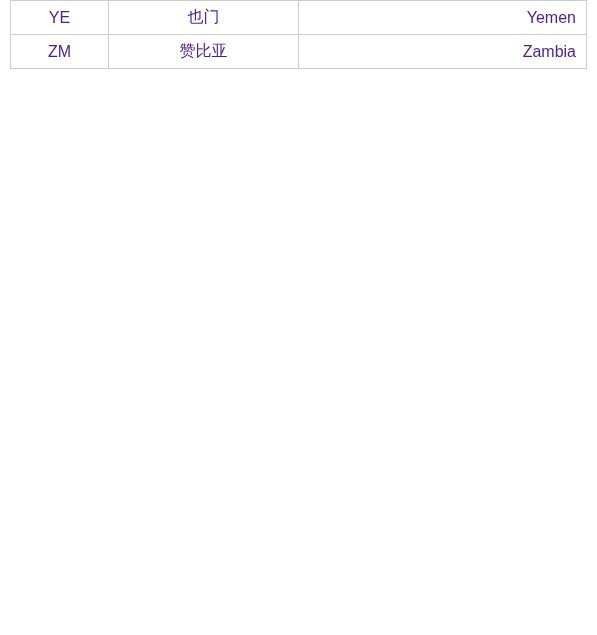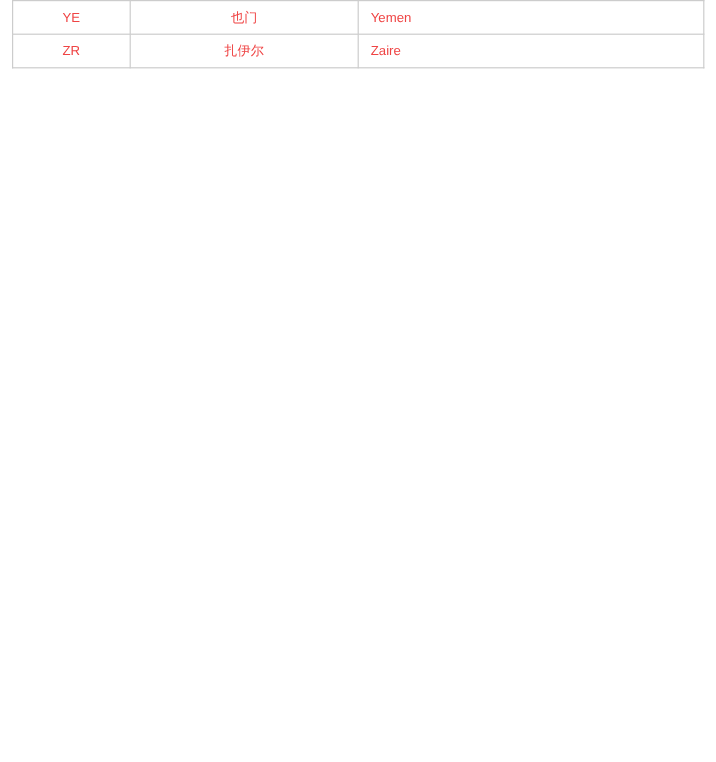--- a/index.html
+++ b/index.html
@@ -33,50 +33,50 @@
       width: 100%;
       border-collapse: collapse;
       border: 1px solid #cccccc;
     }
 
     td {
       border: 1px solid #cccccc;
       padding: 6px 10px;
       text-align: center;
       height: 27px;
-      font-size: 11px;
-      color: #ef4444;
+      font-size: 16px;
+      color: #4c1d95;
     }
 
     td:first-child {
       width: 17%;
     }
 
     td:nth-child(2) {
       width: 33%;
     }
 
     td:nth-child(3) {
       width: 50%;
-      text-align: left;
+      text-align: right;
     }
   </style>
 </head>
 <body>
 
 <div class="page-wrapper">
   <div class="table-container">
     <table>
       <tbody id="table-body">
       <tr>
             <td>YE</td>
             <td>也门</td>
             <td>Yemen</td>
           </tr>
           <tr>
-            <td>ZR</td>
-            <td>扎伊尔</td>
-            <td>Zaire</td>
+            <td>ZM</td>
+            <td>赞比亚</td>
+            <td>Zambia</td>
           </tr>
         </tbody>
     </table>
   </div>
 </div>
 
 </body></html>

